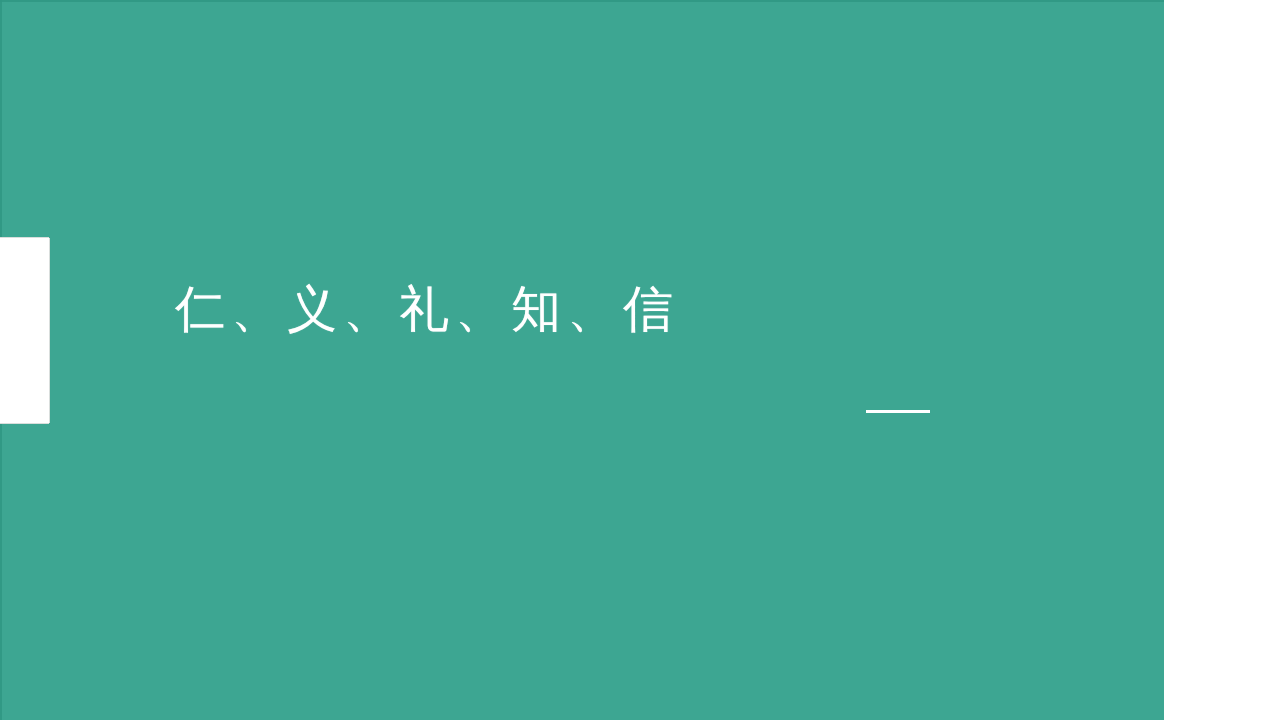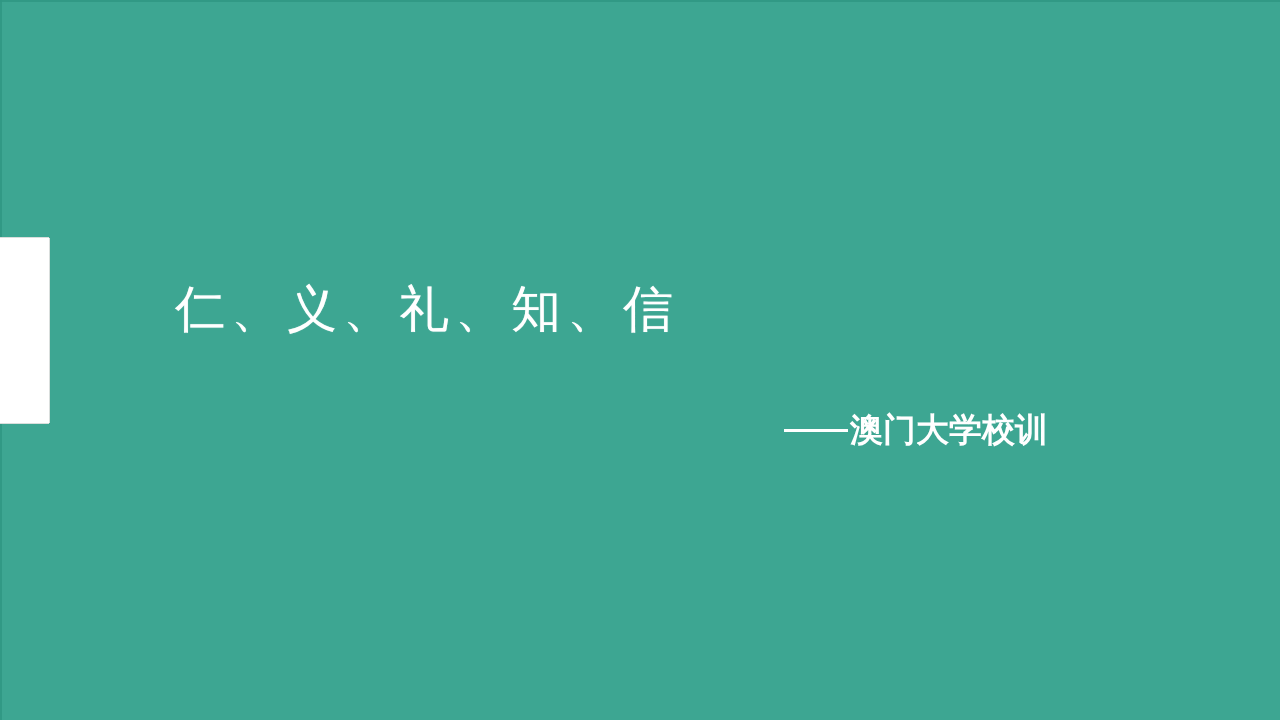--- a/index.html
+++ b/index.html
@@ -9,21 +9,21 @@
   body {
     width: 1280px;
     height: 720px;
     overflow: hidden;
     font-family: "Liberation Sans", sans-serif;
   }
 
   
   .slide {
     position: relative;
-    width: 1280px;
+    width: 1164px;
     height: 720px;
     background: #3DA692;
     overflow: hidden;
   }
 
   
   .edge-top {
     position: absolute;
     top: 0; left: 0;
     width: 1280px;
@@ -99,16 +99,15 @@
 
   <div class="edge-top"></div>
   <div class="edge-left"></div>
 
   <div class="left-block"></div>
 
   <div class="motto">仁、义、礼、知、信</div>
 
   <div class="attribution">
     <span class="attribution-dash"></span>
-    <span class="attribution-text">澳门大学校训</span>
   </div>
 
 </div>
 
 </body></html>

